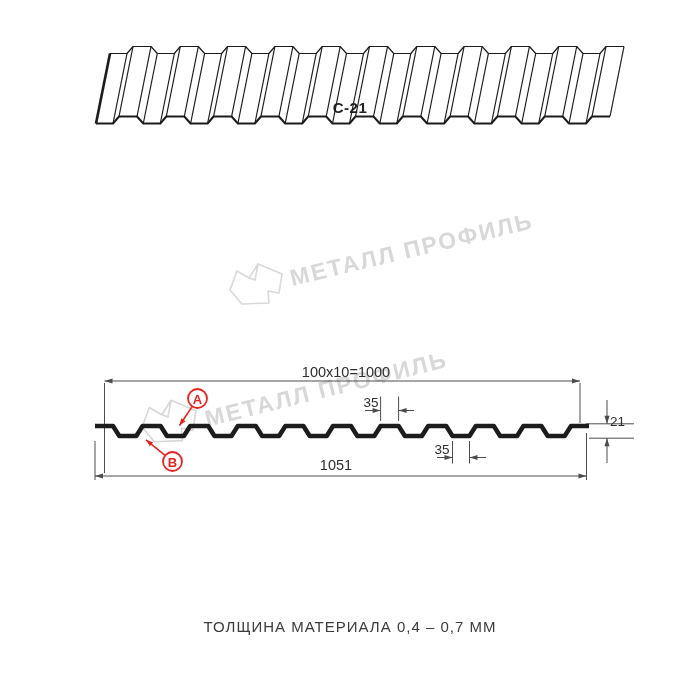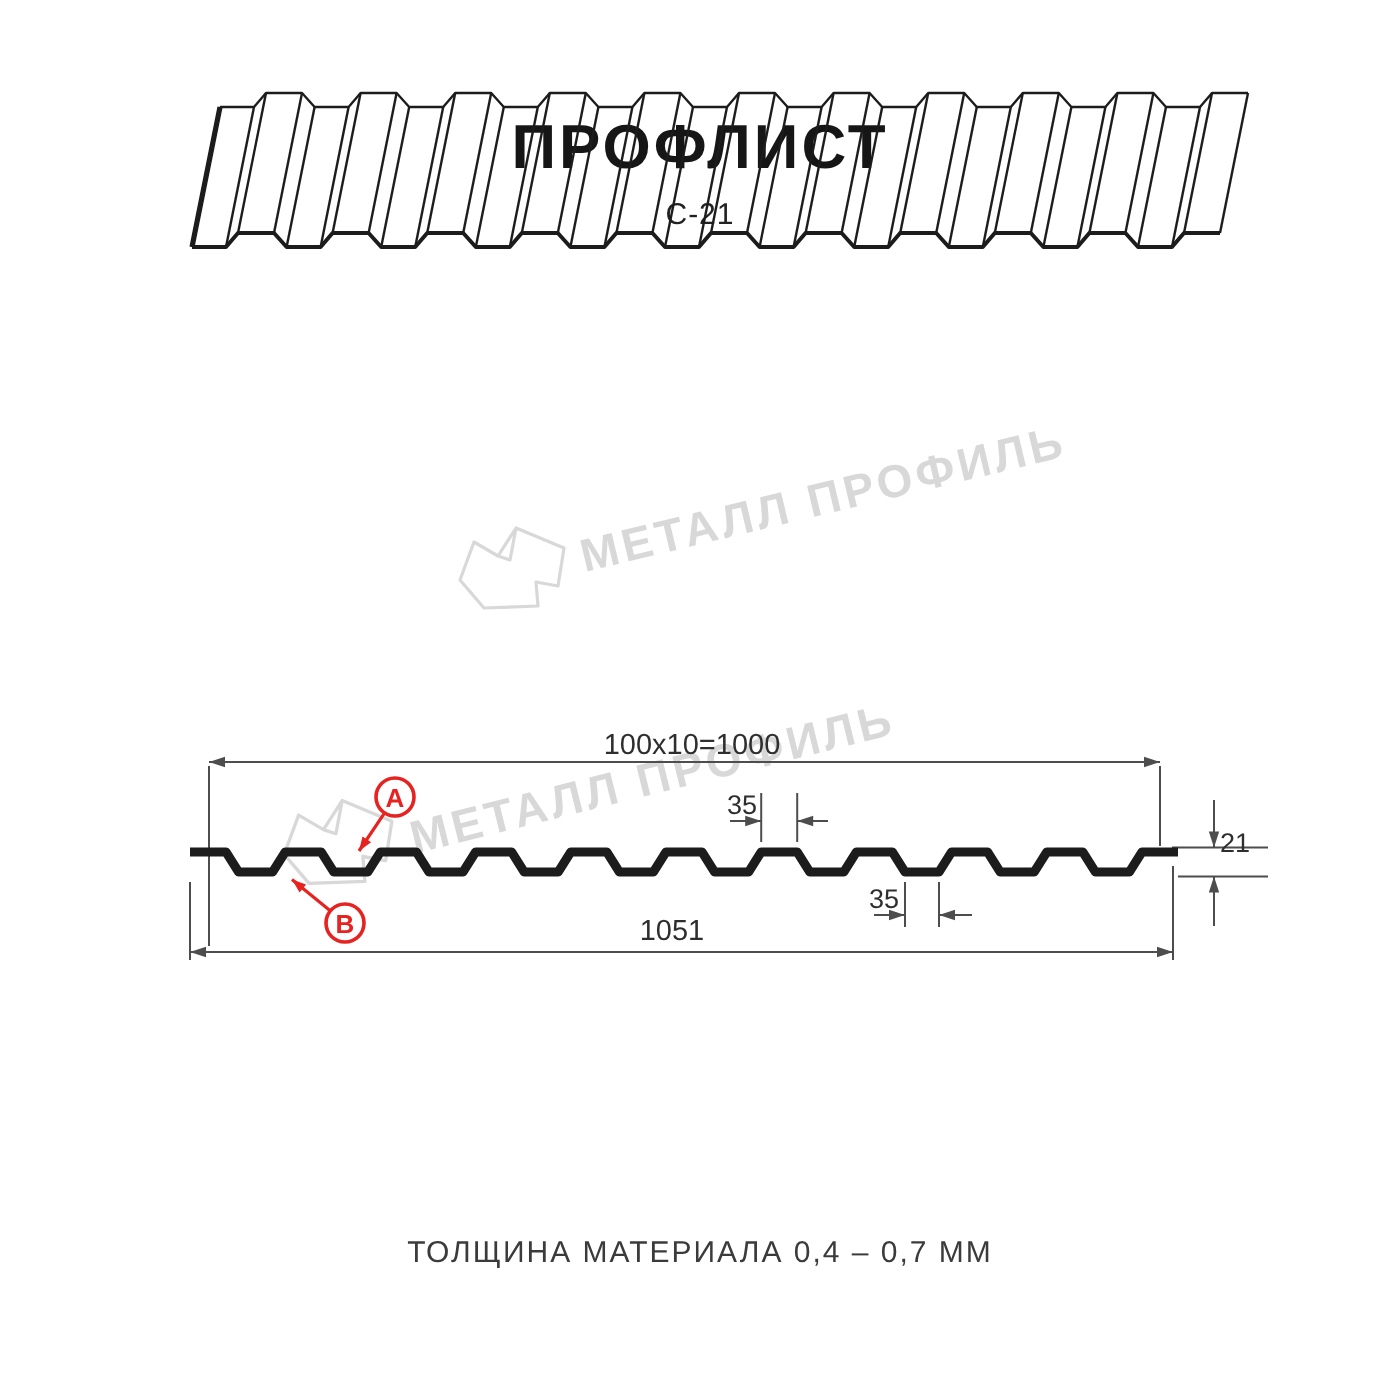--- a/index.html
+++ b/index.html
@@ -6,21 +6,21 @@
   .page{
     position:relative;width:700px;height:700px;background:#ffffff;
     font-family:"Liberation Sans",sans-serif;overflow:hidden;
   }
   .title{
     position:absolute;left:0;top:56px;width:700px;text-align:center;
     font-size:31px;font-weight:bold;letter-spacing:1.5px;color:#161616;
   }
   .subtitle{
     position:absolute;left:0;top:99px;width:700px;text-align:center;
-    font-size:15px;font-weight:normal;letter-spacing:.5px;color:#222;
+    font-size:15px;font-weight:bold;letter-spacing:.5px;color:#222;
   }
   .caption{
     position:absolute;left:0;top:618px;width:700px;text-align:center;
     font-size:15px;font-weight:400;letter-spacing:1px;color:#3b3b3b;
   }
   svg{position:absolute;left:0;top:0;}
   .wm{
     position:absolute;color:#d8d8d8;pointer-events:none;white-space:nowrap;
   }
   .wm .wm-row{display:flex;align-items:center;gap:8px;}
@@ -32,21 +32,20 @@
   .wm1 .wm-text{transform:rotate(-13.5deg) translateY(-6px);}
   .wm2{left:140px;top:398px;}
   .wm2 .wm-text{transform:rotate(-14deg) translateY(-2px);}
   text{font-family:"Liberation Sans",sans-serif;}
 </style>
 </head>
 <body>
 
 <div class="page">
 
-  <div class="title">ПРОФЛИСТ</div>
   <div class="subtitle">С-21</div>
 
   <svg id="sheet3d" width="700" height="180" viewBox="0 130 700 180">
     <g id="sheet-ribs">
         <line x1="96" y1="253.5" x2="110" y2="183.5" stroke="#1c1c1c" stroke-width="1.2"></line>
         <line x1="113" y1="253.5" x2="127" y2="183.5" stroke="#1c1c1c" stroke-width="1.2"></line>
         <line x1="119" y1="246.5" x2="133" y2="176.5" stroke="#1c1c1c" stroke-width="1.2"></line>
         <line x1="137" y1="246.5" x2="151" y2="176.5" stroke="#1c1c1c" stroke-width="1.2"></line>
         <line x1="143.3" y1="253.5" x2="157.3" y2="183.5" stroke="#1c1c1c" stroke-width="1.2"></line>
         <line x1="160.3" y1="253.5" x2="174.3" y2="183.5" stroke="#1c1c1c" stroke-width="1.2"></line>

